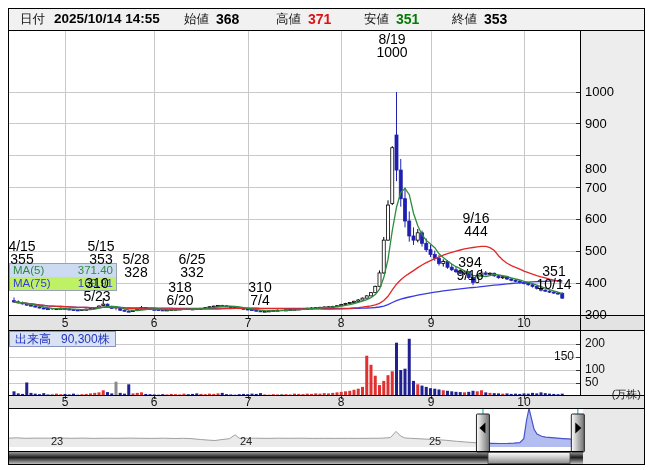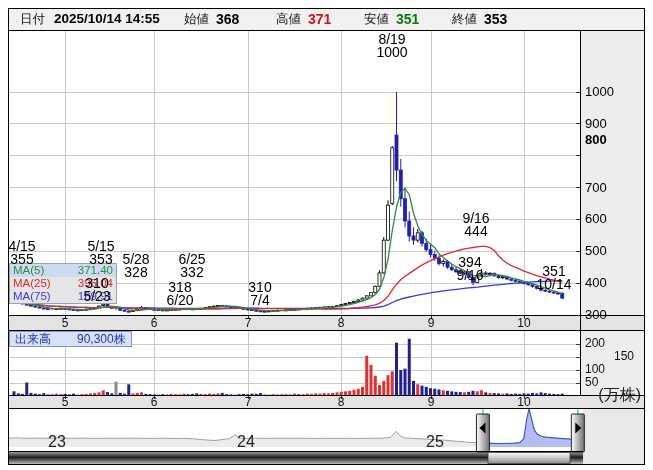--- a/index.html
+++ b/index.html
@@ -2,37 +2,37 @@
 <html><head>
 <meta charset="utf-8">
 <style>
   html,body{margin:0;padding:0;background:#fff}
   #app{position:relative;width:653px;height:470px;background:#fff;overflow:hidden;
        font-family:"Liberation Sans","DejaVu Sans",sans-serif;}
   #cv{position:absolute;left:0;top:0}
   .t{position:absolute;white-space:nowrap;font-size:12px;color:#111;line-height:13px}
   .c{transform:translateX(-50%)}
   .big{font-size:13px;color:#000}
-  .sm{font-size:16px;color:#222}
+  .sm{font-size:11px;color:#222}
   .anno{position:absolute;transform:translateX(-50%);text-align:center;
         font-size:14px;line-height:12.5px;color:#000}
   #header{position:absolute;left:8px;top:8px;width:637px;height:22px}
   #header span{position:absolute;top:3px}
   .hl{font-size:12.5px;color:#111}
   .hd{font-size:13.5px;color:#000;font-weight:bold}
   .hv{font-size:14px;font-weight:bold;color:#000}
   .hi{color:#dd1111}.lo{color:#067a06}
   #ma-legend{position:absolute;left:9px;top:263px;width:106px;
-             border:1px solid #98a2b4;background:#e5e5e5}
+             border:1px solid #98a2b4;background:#bef264}
   .ma-row{position:relative;height:13px;font-size:11.5px;line-height:13px;padding:0 3px}
   .ma-row.sel{background:#cddbf2}
   .ma-val{position:absolute;right:3px}
   #vol-label{position:absolute;left:9px;top:331px;height:14px;font-size:12px;line-height:14px;
              background:#d9e2f5;border:1px solid #8894c0;color:#2233bb;padding:0 5px}
-  .vv{margin-left:26px}
+  .vv{margin-left:10px}
 </style>
 </head>
 <body>
 
 <div id="app">
   <svg id="cv" width="653" height="470">
       <defs>
         <linearGradient id="gTrack" x1="0" y1="0" x2="0" y2="1">
           <stop offset="0" stop-color="#9a9a9a"></stop>
           <stop offset="0.45" stop-color="#1c1c1c"></stop>
@@ -525,37 +525,36 @@
     <span class="hl" style="left:268px">高値</span>
     <span class="hv hi" style="left:300px">371</span>
     <span class="hl" style="left:356px">安値</span>
     <span class="hv lo" style="left:388px">351</span>
     <span class="hl" style="left:444px">終値</span>
     <span class="hv" style="left:476px">353</span>
   </div>
 
   <div id="ma-legend">
       <div class="ma-row sel"><span style="color: rgb(46, 139, 60);">MA(5)</span><span class="ma-val" style="color: rgb(46, 139, 60);">371.40</span></div>
-      <div class="ma-row"><span style="color: rgb(224, 40, 40);">MA(25)</span><span class="ma-val" style="color: rgb(224, 40, 40);">395.04</span></div>
       <div class="ma-row"><span style="color: rgb(58, 58, 224);">MA(75)</span><span class="ma-val" style="color: rgb(58, 58, 224);">169.91</span></div>
     </div>
 
   <div id="vol-label">
     <span>出来高</span><span class="vv">90,300株</span>
   </div>
 <div class="t big" style="left: 585px; top: 85px;">1000</div>
     <div class="t big" style="left: 585px; top: 116.857px;">900</div>
-    <div class="t big" style="left: 585px; top: 133px; font-weight: bold;">800</div>
+    <div class="t big" style="left: 585px; top: 162px;">800</div>
     <div class="t big" style="left: 585px; top: 180.571px;">700</div>
     <div class="t big" style="left: 585px; top: 212.429px;">600</div>
     <div class="t big" style="left: 585px; top: 244.286px;">500</div>
     <div class="t big" style="left: 585px; top: 276.143px;">400</div>
     <div class="t big" style="left: 585px; top: 308px;">300</div>
     <div class="t " style="left: 585px; top: 337px;">200</div>
-    <div class="t " style="left: 614px; top: 350px;">150</div>
+    <div class="t " style="left: 554px; top: 350px;">150</div>
     <div class="t " style="left: 585px; top: 363px;">100</div>
     <div class="t " style="left: 585px; top: 376px;">50</div>
     <div class="t sm" style="left: 585px; top: 388px; width: 56px; text-align: right;">(万株)</div>
     <div class="t c" style="left: 65px; top: 316.5px;">5</div>
     <div class="t c" style="left: 65px; top: 396px;">5</div>
     <div class="t c" style="left: 154px; top: 316.5px;">6</div>
     <div class="t c" style="left: 154px; top: 396px;">6</div>
     <div class="t c" style="left: 248px; top: 316.5px;">7</div>
     <div class="t c" style="left: 248px; top: 396px;">7</div>
     <div class="t c" style="left: 341px; top: 316.5px;">8</div>

